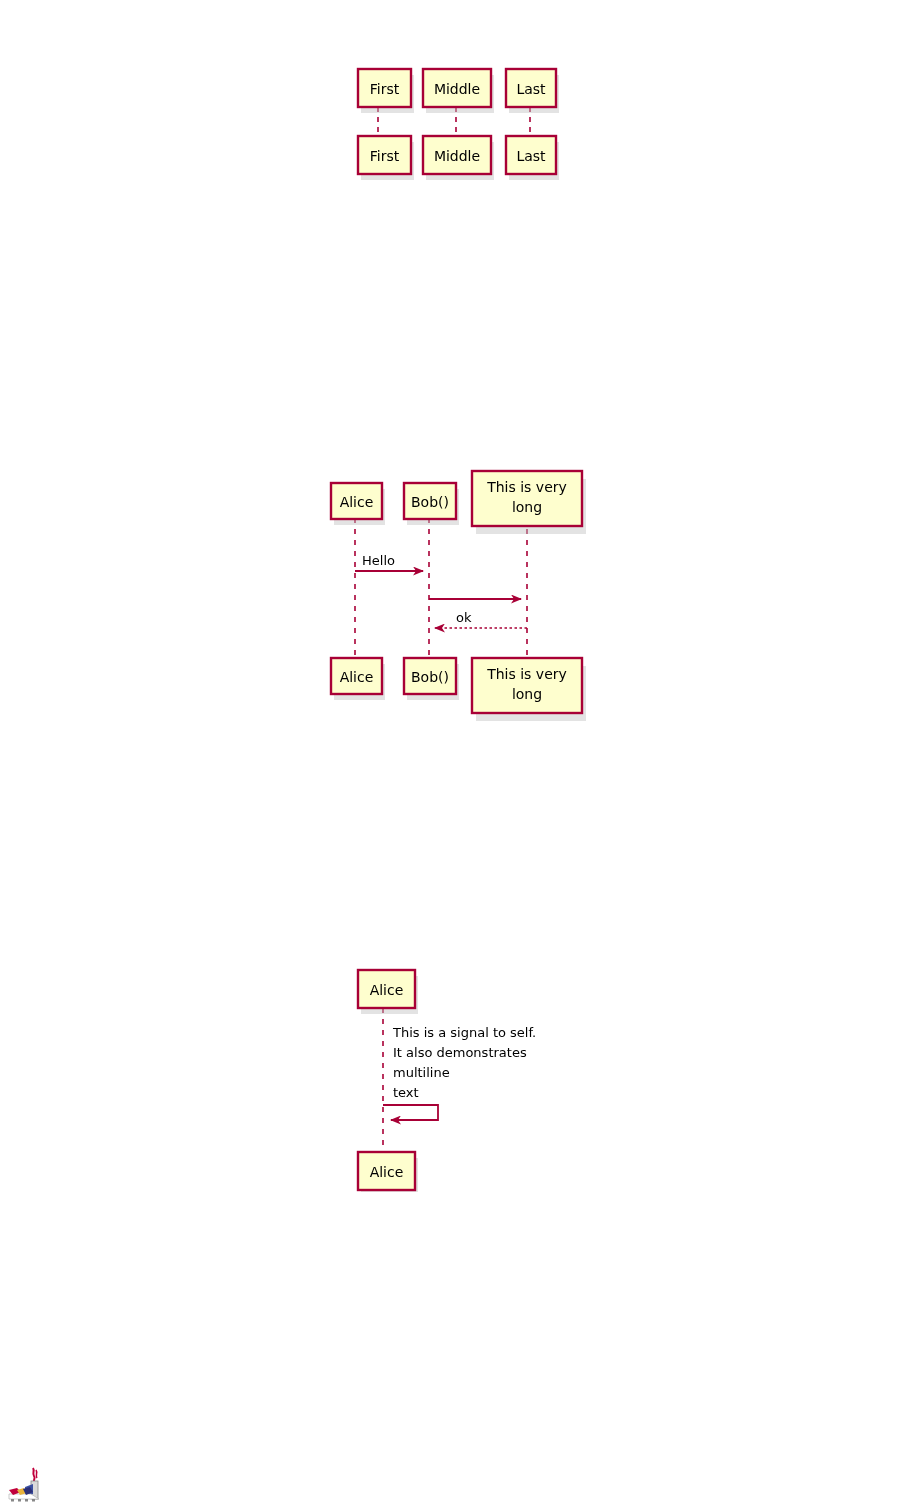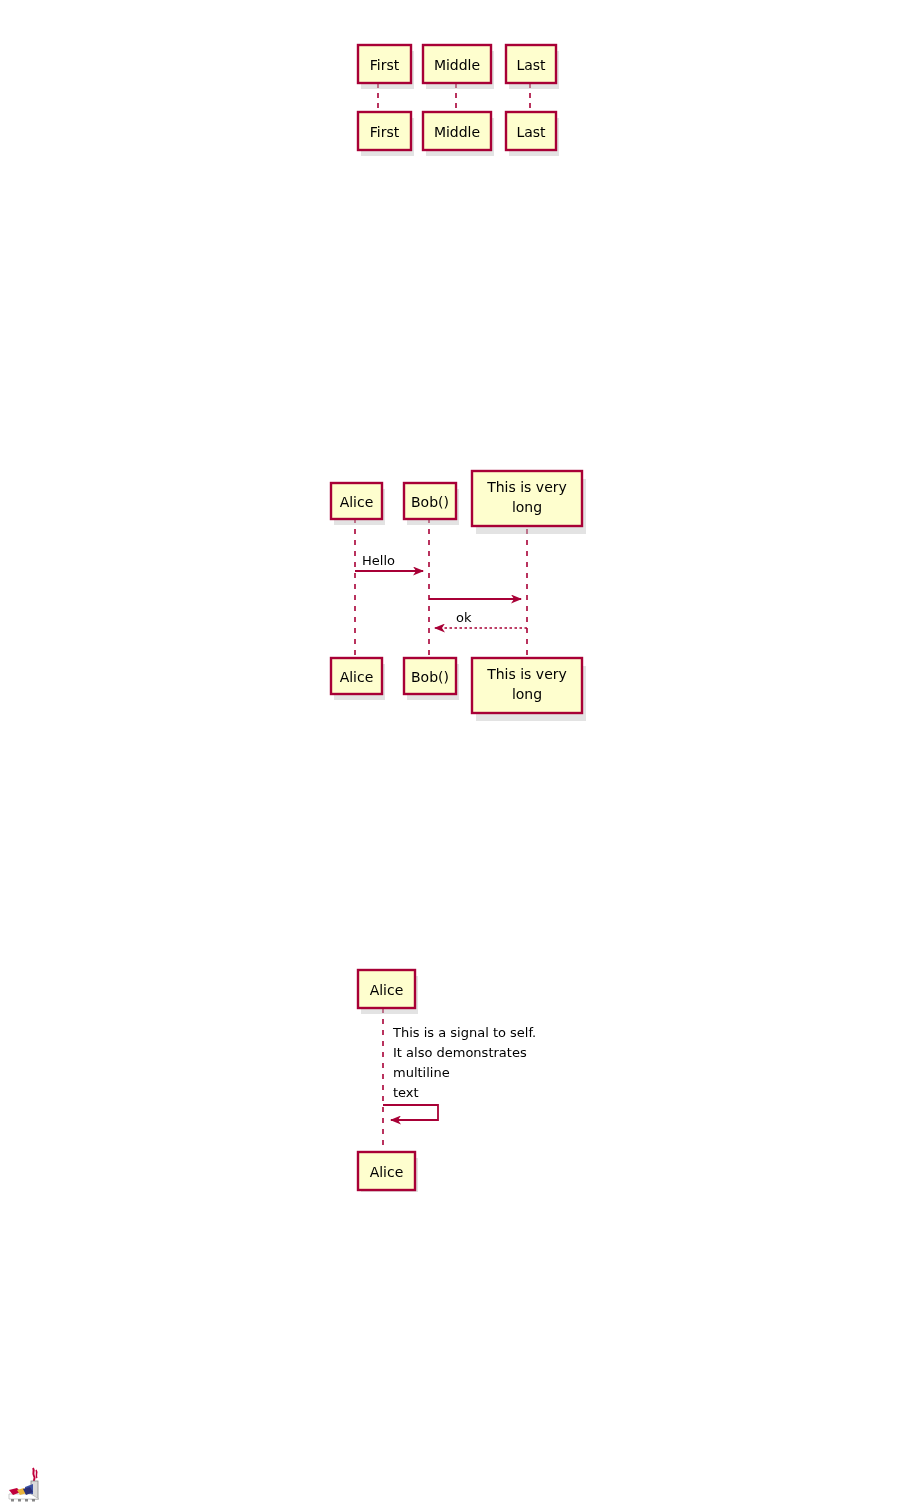--- a/index.html
+++ b/index.html
@@ -35,21 +35,21 @@
     position: absolute;
     left: 8px;
     top: 1466px;
     width: 42px;
     height: 40px;
   }
 </style>
 </head>
 <body>
 
-<div class="diagram" style="left:340px; top:36px;">
+<div class="diagram" style="left:340px; top:60px;">
   <svg width="240" height="120" viewBox="0 0 240 120" xmlns="http://www.w3.org/2000/svg">
 
     <line x1="38" y1="47" x2="38" y2="78" stroke="#A80036" stroke-width="1.6" stroke-dasharray="5,5"></line>
     <line x1="116" y1="47" x2="116" y2="78" stroke="#A80036" stroke-width="1.6" stroke-dasharray="5,5"></line>
     <line x1="190" y1="47" x2="190" y2="78" stroke="#A80036" stroke-width="1.6" stroke-dasharray="5,5"></line>
 
     <g>
       <rect x="18" y="12" width="53" height="38" fill="#C0C0C0" opacity="0.45" transform="translate(3,3)"></rect>
       <rect x="18" y="9" width="53" height="38" fill="#FEFECE" stroke="#A80036" stroke-width="2.4"></rect>
       <text class="participant-label" x="44.5" y="33.5" text-anchor="middle">First</text>

